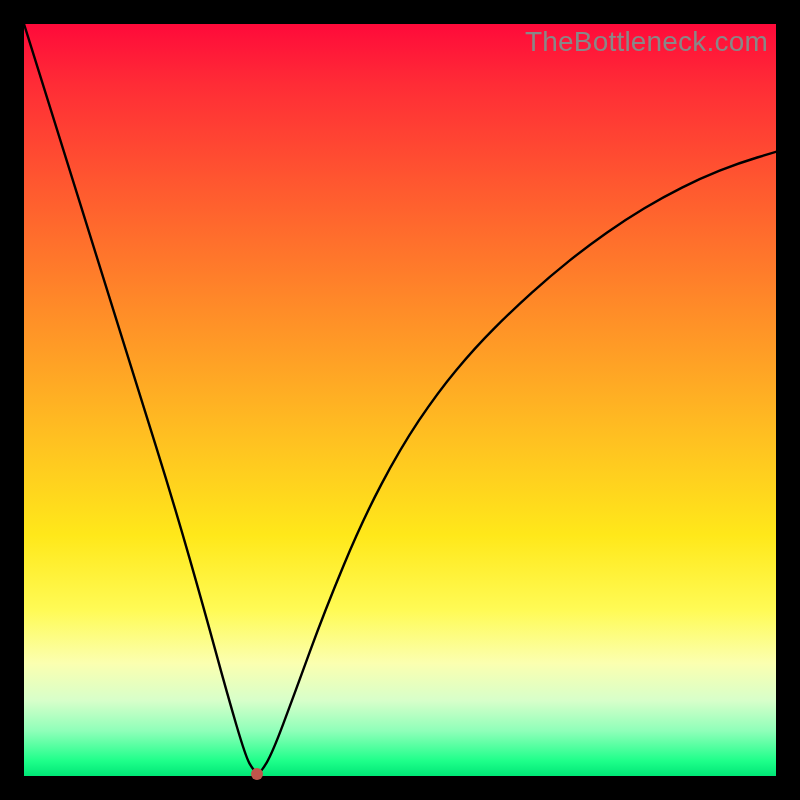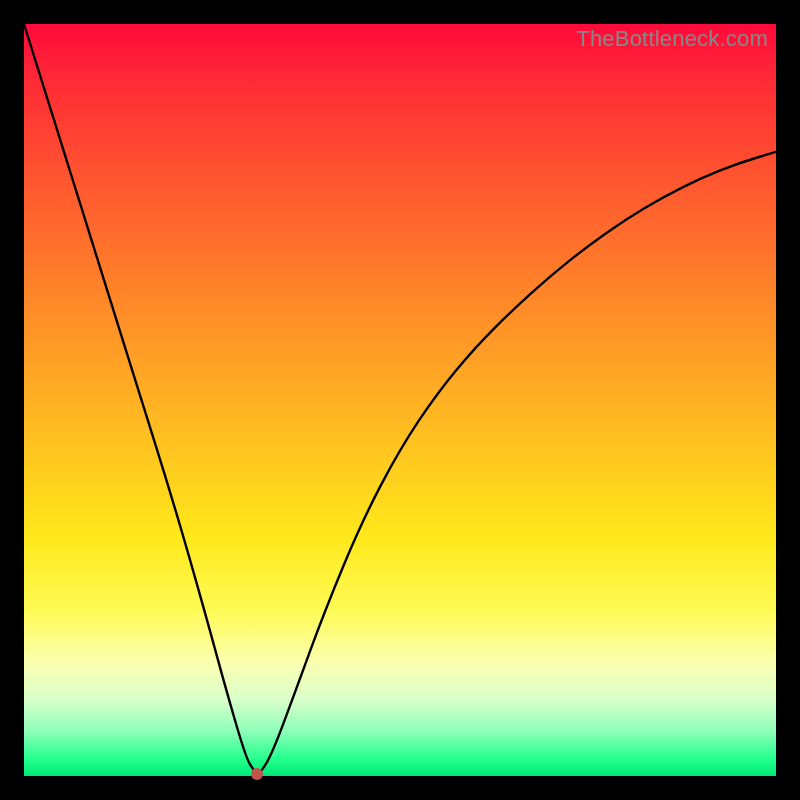--- a/index.html
+++ b/index.html
@@ -40,21 +40,21 @@
       #8fffb9 94%,
       #1eff8a 98%,
       #00e676 100%
     );
   }
   .watermark {
     position: absolute;
     top: 2px;
     right: 8px;
     color: #888;
-    font-size: 22px;
+    font-size: 28px;
     font-weight: 400;
     letter-spacing: 0.2px;
     user-select: none;
   }
   svg.curve {
     position: absolute;
     top: 0;
     left: 0;
   }
   .min-dot {

